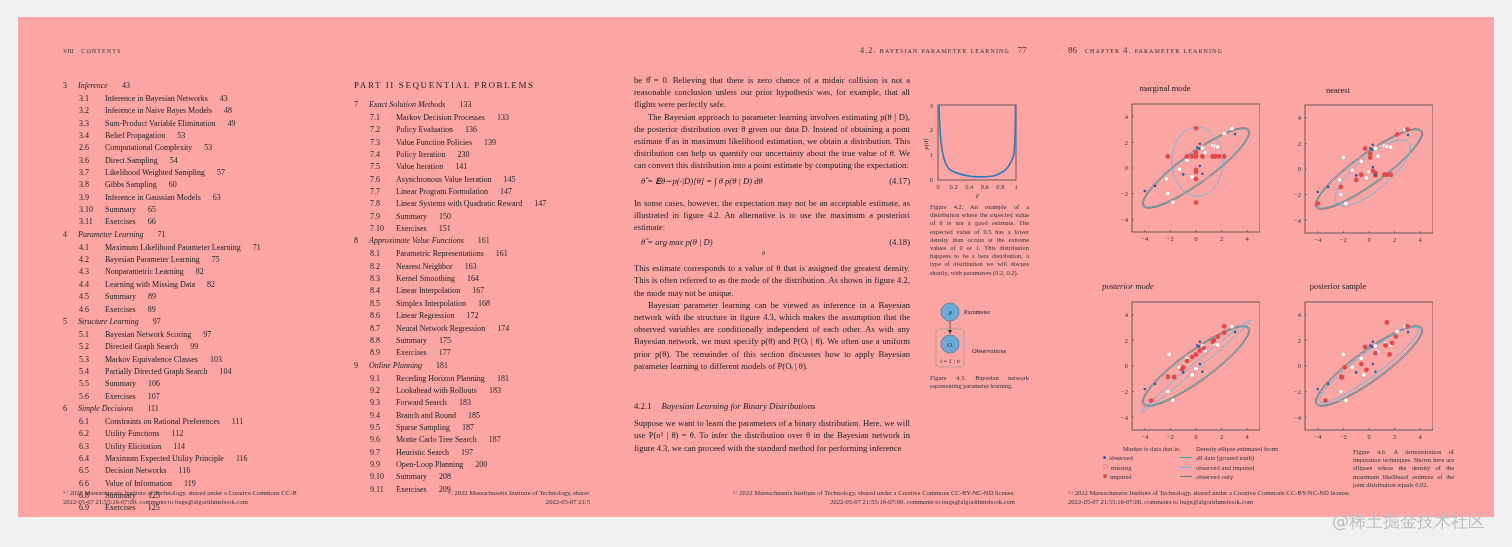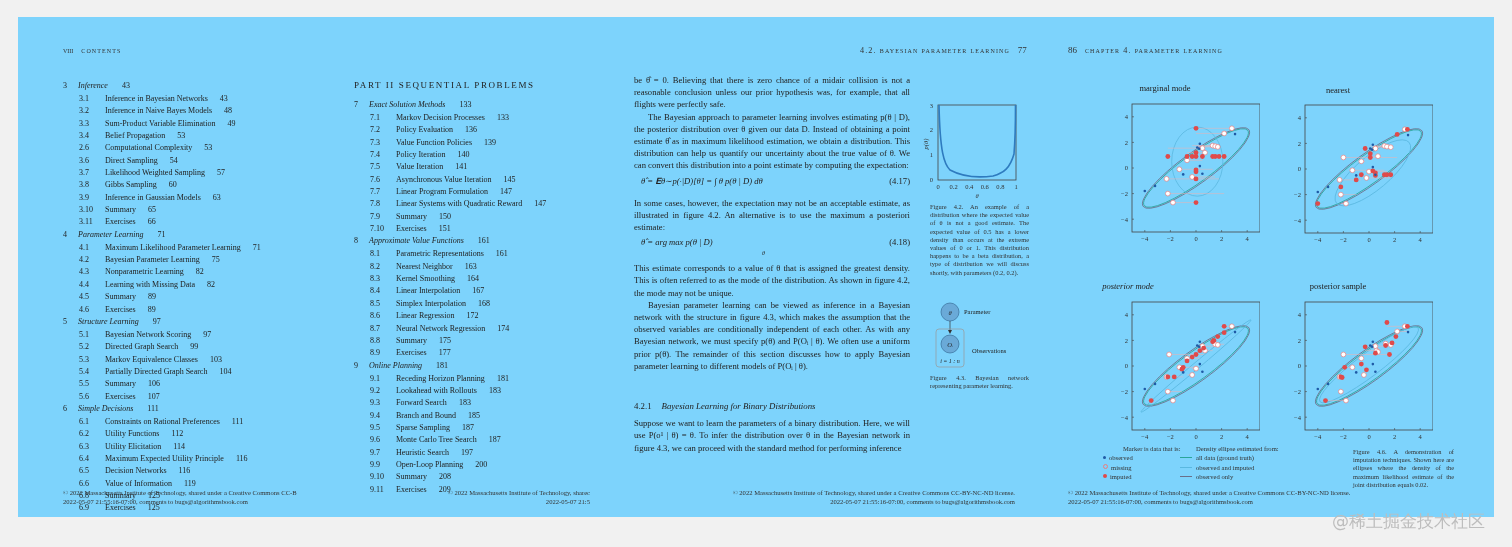--- a/index.html
+++ b/index.html
@@ -1,18 +1,18 @@
 <!DOCTYPE html>
 <html><head>
 <meta charset="utf-8">
 <style>
   html, body { margin:0; padding:0; }
   body { width:1512px; height:547px; background:#f1f1f1; position:relative; overflow:hidden;
          font-family:"Liberation Serif","DejaVu Serif",serif; color:#222; }
-  .sheet { position:absolute; left:18px; top:17px; width:1476px; height:500px; background:#7dd3fc; }
+  .sheet { position:absolute; left:18px; top:17px; width:1476px; height:500px; background:#fca5a5; }
   .abs { position:absolute; }
   .runhead { font-size:8.2px; letter-spacing:1.1px; font-variant:small-caps; text-transform:lowercase; color:#333; white-space:nowrap; }
   .runhead .pg { font-size:9px; letter-spacing:0; margin-right:8px; }
   .runhead .pgr { font-size:9px; letter-spacing:0; margin-left:8px; }
   .toc { font-size:8px; line-height:12.35px; color:#222; }
   .ch { position:relative; height:13px; }
   .ch .num { position:absolute; left:0; }
   .ch .title { position:absolute; left:15px; font-style:italic; }
   .ch .title .p { font-style:normal; margin-left:14px; }
   .sec { position:relative; height:12.35px; }
@@ -202,21 +202,21 @@
       <div class="sec">
         <span class="num">7.2</span>
         <span class="title"><span>Policy Evaluation</span><span class="p">136</span></span>
       </div>
       <div class="sec">
         <span class="num">7.3</span>
         <span class="title"><span>Value Function Policies</span><span class="p">139</span></span>
       </div>
       <div class="sec">
         <span class="num">7.4</span>
-        <span class="title"><span>Policy Iteration</span><span class="p">140</span></span>
+        <span class="title"><span>Policy Iteration</span><span class="p">230</span></span>
       </div>
       <div class="sec">
         <span class="num">7.5</span>
         <span class="title"><span>Value Iteration</span><span class="p">141</span></span>
       </div>
       <div class="sec">
         <span class="num">7.6</span>
         <span class="title"><span>Asynchronous Value Iteration</span><span class="p">145</span></span>
       </div>
       <div class="sec">

